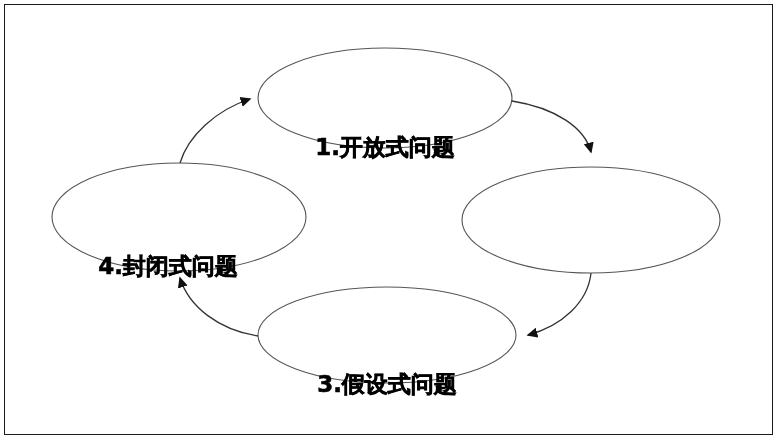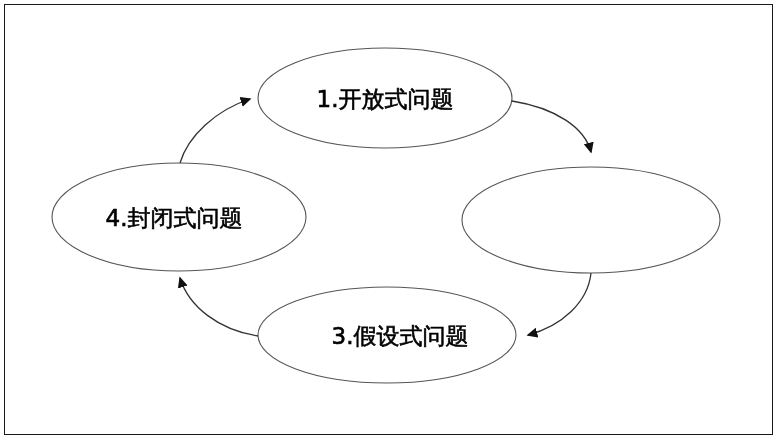--- a/index.html
+++ b/index.html
@@ -31,26 +31,27 @@
     position: absolute;
     left: 0;
     top: 0;
     width: 778px;
     height: 440px;
   }
   .node-label {
     position: absolute;
     text-align: right;
     color: #000000;
-    font-weight: normal;
+    font-weight: bold;
     font-size: 23px;
     line-height: 1;
     letter-spacing: 0px;
     white-space: nowrap;
     transform: translate(-50%, -50%);
+    margin-top: 48px;
     -webkit-text-stroke: 0.6px #000000;
   }
 </style>
 </head>
 <body>
 
 <div id="canvas">
 
   <div id="frame"></div>
 
@@ -74,17 +75,17 @@
     <path d="M 591 273 C 588 302, 562 326, 528 335" fill="none" stroke="#333333" stroke-width="1.3" marker-end="url(#arrowhead)"></path>
 
     <path d="M 258 336 C 219 330, 189 307, 180 278" fill="none" stroke="#333333" stroke-width="1.3" marker-end="url(#arrowhead)"></path>
 
     <path d="M 180 163 C 188 136, 216 110, 250 99" fill="none" stroke="#333333" stroke-width="1.3" marker-end="url(#arrowhead)"></path>
   </svg>
 
   <div class="node-label" style="left:385px; top:99px;">1.开放式问题</div>
 
 
-  <div class="node-label" style="left:400px; top:336px;">3.假设式问题</div>
+  <div class="node-label" style="left:387px; top:336px;">3.假设式问题</div>
 
-  <div class="node-label" style="left:174px; top:218px;">4.封闭式问题</div>
+  <div class="node-label" style="left:168px; top:218px;">4.封闭式问题</div>
 
 </div>
 
 </body></html>

